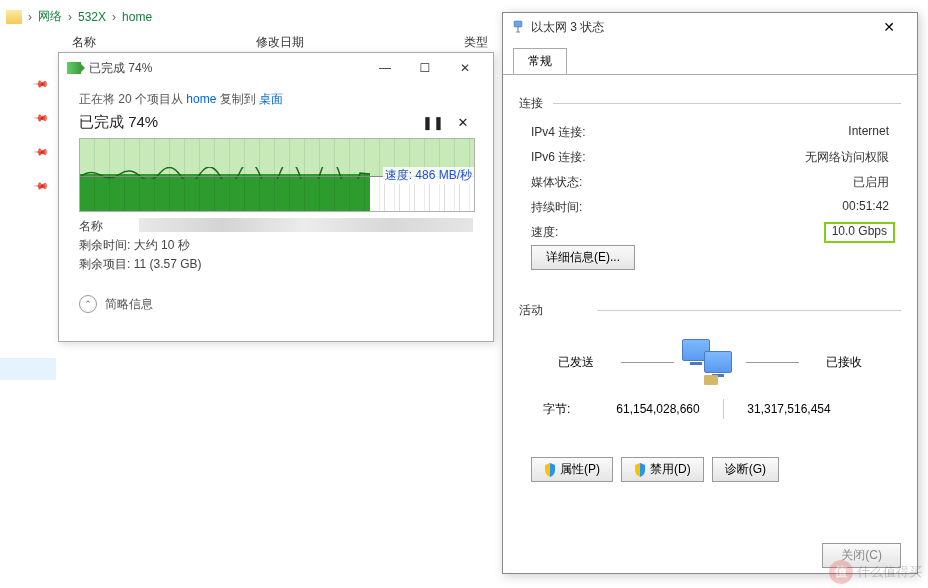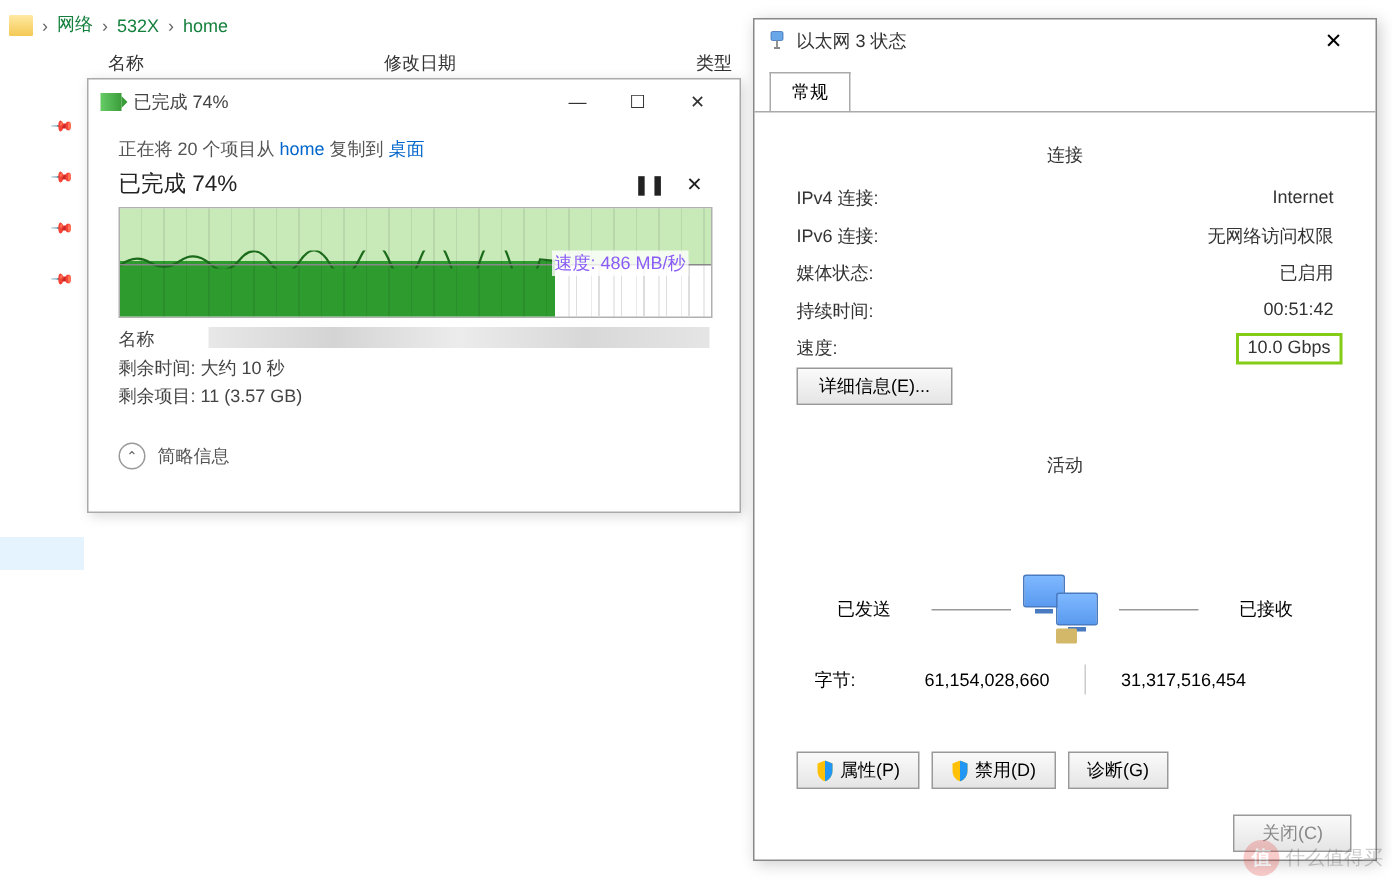--- a/index.html
+++ b/index.html
@@ -36,41 +36,41 @@
     .ctrl-btn { width: 20px; height: 20px; display: flex; align-items: center; justify-content: center; color: #222; font-size: 13px; margin-left: 10px; cursor: pointer; }
     
     .speed-chart { position: relative; width: 396px; height: 74px; border: 1px solid #b0b0b0; background: #fff; margin-bottom: 6px; }
     .chart-top { position: absolute; top: 0; left: 0; right: 0; height: 37px; background: #c8e9b8; }
     .chart-bottom { position: absolute; bottom: 0; left: 0; width: 290px; height: 37px; background: #2e9b2e; }
     .chart-bottom-fade { position: absolute; bottom: 0; left: 290px; right:0; height: 37px; background: repeating-linear-gradient(90deg, transparent 0 14px, #ddd 14px 15px); }
     .chart-grid-v { position: absolute; inset: 0; background: repeating-linear-gradient(90deg, transparent 0 14px, rgba(0,0,0,0.08) 14px 15px); }
     .chart-mid-line { position: absolute; top: 37px; left: 0; right: 0; height: 1px; background: #888; }
     .chart-wave { position: absolute; top: 28px; left: 0; width: 290px; height: 12px; }
     .chart-wave svg { width: 100%; height: 100%; }
-    .speed-label { position: absolute; top: 28px; right: 15px; font-size: 12px; color: #8b5cf6; background: rgba(255,255,255,0.8); padding: 0 2px; }
+    .speed-label { position: absolute; top: 28px; right: 0; font-size: 12px; color: #1d4ed8; background: rgba(255,255,255,0.8); padding: 0 2px; }
     
     .copy-detail { font-size: 12px; color: #444; margin-top: 2px; display: flex; }
     .copy-detail-lbl { min-width: 56px; }
     .blur-bar { flex: 1; height: 14px; background: linear-gradient(90deg, #e8e8e8, #d4d4d4, #ececec, #d8d8d8, #e5e5e5); filter: blur(0.5px); margin-left: 4px; }
     
     .brief-row { display: flex; align-items: center; margin-top: 22px; color: #555; cursor: pointer; }
     .chevron-circle { width: 18px; height: 18px; border: 1px solid #999; border-radius: 50%; display: flex; align-items: center; justify-content: center; margin-right: 8px; font-size: 9px; color: #666; }
     
     
     .eth-dialog { position: absolute; right: 10px; top: 12px; width: 416px; height: 562px; background: #fff; border: 1px solid #888; box-shadow: 2px 2px 10px rgba(0,0,0,0.2); }
     .eth-title { height: 28px; display: flex; align-items: center; padding: 0 8px; }
     .eth-icon { width: 14px; height: 14px; margin-right: 6px; display:flex; align-items:center; justify-content:center; }
     .eth-icon svg { width:14px; height:14px; }
     .eth-title-text { font-size: 12px; color: #333; flex: 1; }
     .eth-close { width: 40px; height: 26px; display: flex; align-items: center; justify-content: center; font-size: 14px; cursor: pointer; }
     .eth-tabs { padding: 6px 10px 0; }
     .eth-tab { display: inline-block; padding: 4px 14px; border: 1px solid #aaa; border-bottom: 1px solid #fff; background: #fff; font-size: 12px; position: relative; top: 1px; }
     .eth-content { border-top: 1px solid #aaa; padding: 10px 16px 4px; height: calc(100% - 56px); position: relative; }
     
-    .section-hdr { display: flex; align-items: center; margin: 10px 0 8px; font-size: 12px; color: #333; flex-direction: column; }
+    .section-hdr { display: flex; align-items: center; margin: 10px 0 8px; font-size: 12px; color: #333; }
     .section-hdr .line { flex: 1; height: 1px; background: #ccc; margin-left: 10px; }
     
     .conn-row { display: flex; justify-content: space-between; padding: 4px 12px; font-size: 12px; color: #333; }
     .speed-box { border: 2px solid #84cc16; padding: 0 6px; margin: -2px -6px; }
     
     .detail-btn { margin: 0 12px; padding: 3px 14px; border: 1px solid #999; background: linear-gradient(#fafafa, #e5e5e5); font-size: 12px; cursor: pointer; }
     
     .activity { margin-top: 10px; padding: 10px 12px; }
     .act-row { display: flex; align-items: center; justify-content: space-between; font-size: 12px; }
     .act-sent, .act-recv { width: 90px; text-align: center; }

